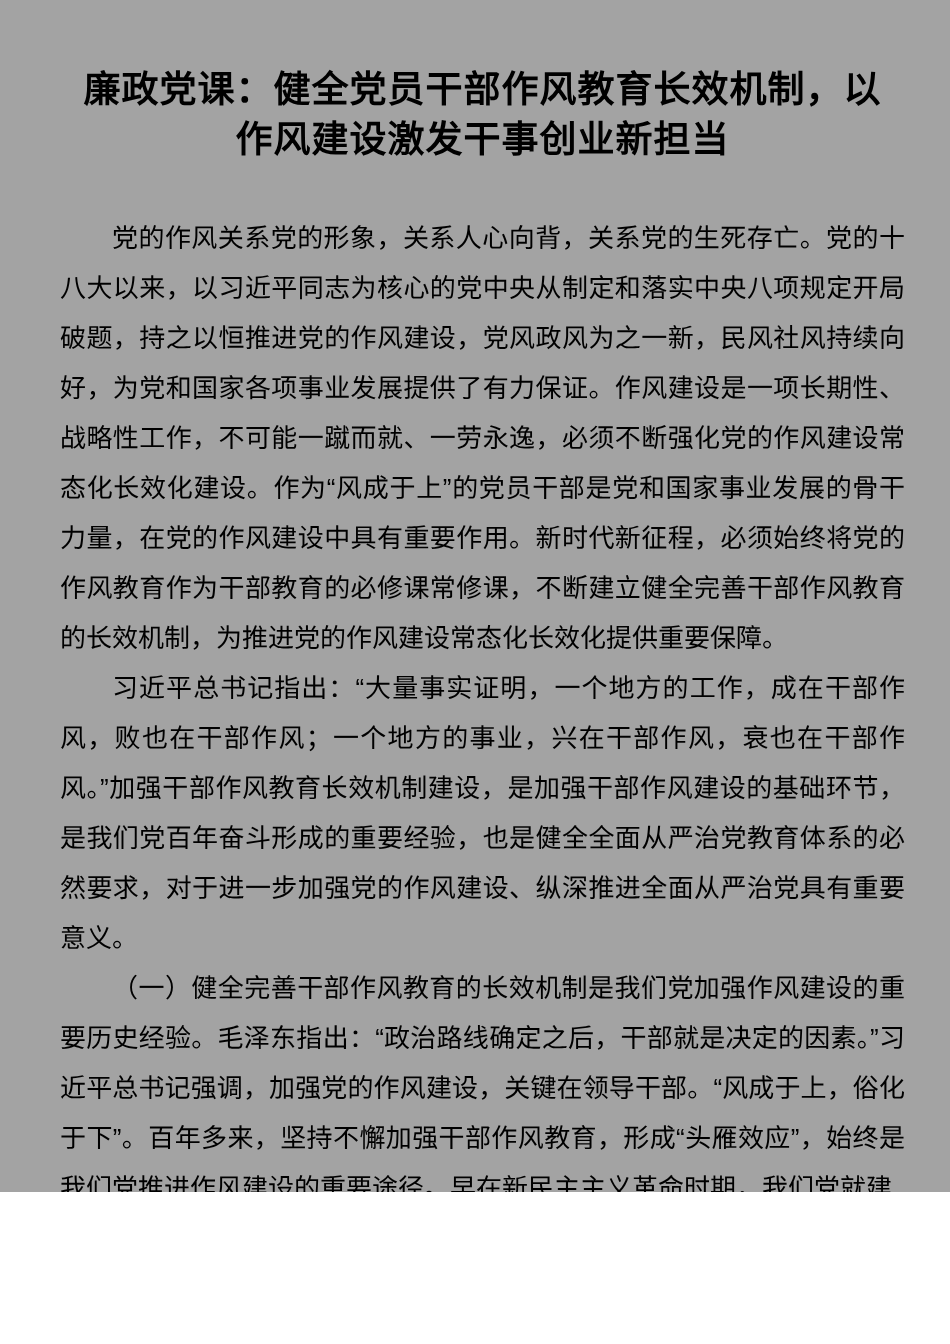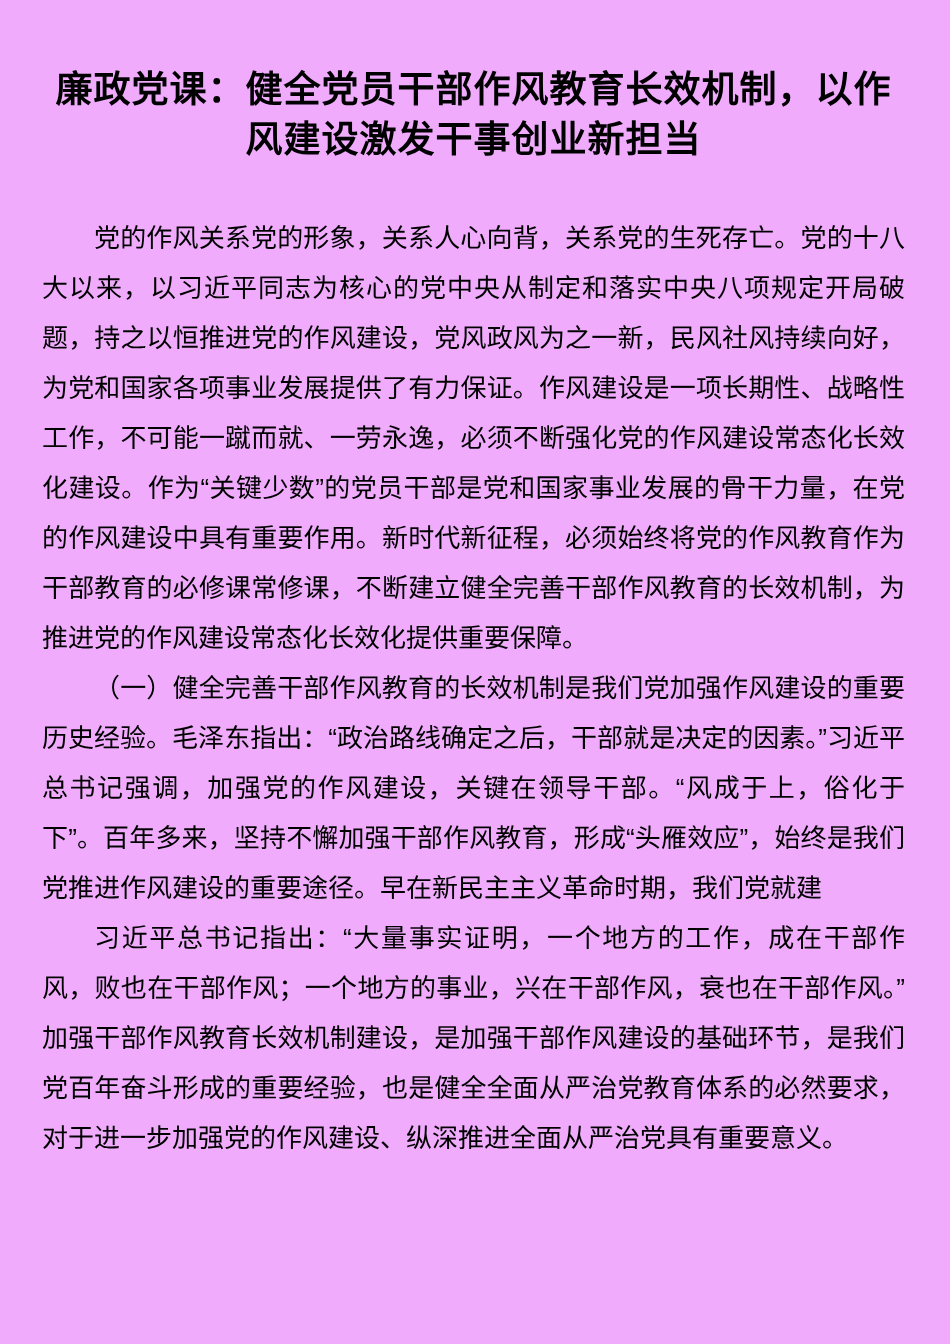--- a/index.html
+++ b/index.html
@@ -3,26 +3,26 @@
 <meta charset="utf-8">
 <style>
   html, body {
     margin: 0;
     padding: 0;
     background: #ffffff;
   }
   .page {
     position: relative;
     width: 950px;
-    height: 1344px;
+    height: 1192px;
     margin: 0 auto;
-    background: #f0abfc;
+    background: #a3a3a3;
     color: #000000;
     box-sizing: border-box;
-    padding: 65px 45px 0 42px;
+    padding: 65px 45px 0 60px;
     overflow: hidden;
     font-family: "Liberation Sans", "DejaVu Sans", sans-serif;
   }
   .doc-title {
     font-size: 37px;
     line-height: 50px;
     font-weight: 700;
     text-align: center;
     margin: 0 0 48px 0;
     padding: 0 12px;
@@ -37,19 +37,19 @@
     text-indent: 2em;
     word-break: break-all;
   }
 </style>
 </head>
 <body>
 
 <div class="page">
   <h1 class="doc-title">廉政党课：健全党员干部作风教育长效机制，以作风建设激发干事创业新担当</h1>
 
-  <p class="para">党的作风关系党的形象，关系人心向背，关系党的生死存亡。党的十八大以来，以习近平同志为核心的党中央从制定和落实中央八项规定开局破题，持之以恒推进党的作风建设，党风政风为之一新，民风社风持续向好，为党和国家各项事业发展提供了有力保证。作风建设是一项长期性、战略性工作，不可能一蹴而就、一劳永逸，必须不断强化党的作风建设常态化长效化建设。作为“关键少数”的党员干部是党和国家事业发展的骨干力量，在党的作风建设中具有重要作用。新时代新征程，必须始终将党的作风教育作为干部教育的必修课常修课，不断建立健全完善干部作风教育的长效机制，为推进党的作风建设常态化长效化提供重要保障。</p>
+  <p class="para">党的作风关系党的形象，关系人心向背，关系党的生死存亡。党的十八大以来，以习近平同志为核心的党中央从制定和落实中央八项规定开局破题，持之以恒推进党的作风建设，党风政风为之一新，民风社风持续向好，为党和国家各项事业发展提供了有力保证。作风建设是一项长期性、战略性工作，不可能一蹴而就、一劳永逸，必须不断强化党的作风建设常态化长效化建设。作为“风成于上”的党员干部是党和国家事业发展的骨干力量，在党的作风建设中具有重要作用。新时代新征程，必须始终将党的作风教育作为干部教育的必修课常修课，不断建立健全完善干部作风教育的长效机制，为推进党的作风建设常态化长效化提供重要保障。</p>
 
 
+  <p class="para">习近平总书记指出：“大量事实证明，一个地方的工作，成在干部作风，败也在干部作风；一个地方的事业，兴在干部作风，衰也在干部作风。”加强干部作风教育长效机制建设，是加强干部作风建设的基础环节，是我们党百年奋斗形成的重要经验，也是健全全面从严治党教育体系的必然要求，对于进一步加强党的作风建设、纵深推进全面从严治党具有重要意义。</p>
+
   <p class="para">（一）健全完善干部作风教育的长效机制是我们党加强作风建设的重要历史经验。毛泽东指出：“政治路线确定之后，干部就是决定的因素。”习近平总书记强调，加强党的作风建设，关键在领导干部。“风成于上，俗化于下”。百年多来，坚持不懈加强干部作风教育，形成“头雁效应”，始终是我们党推进作风建设的重要途径。早在新民主主义革命时期，我们党就建</p>
-
-  <p class="para">习近平总书记指出：“大量事实证明，一个地方的工作，成在干部作风，败也在干部作风；一个地方的事业，兴在干部作风，衰也在干部作风。”加强干部作风教育长效机制建设，是加强干部作风建设的基础环节，是我们党百年奋斗形成的重要经验，也是健全全面从严治党教育体系的必然要求，对于进一步加强党的作风建设、纵深推进全面从严治党具有重要意义。</p>
 </div>
 
 </body></html>

